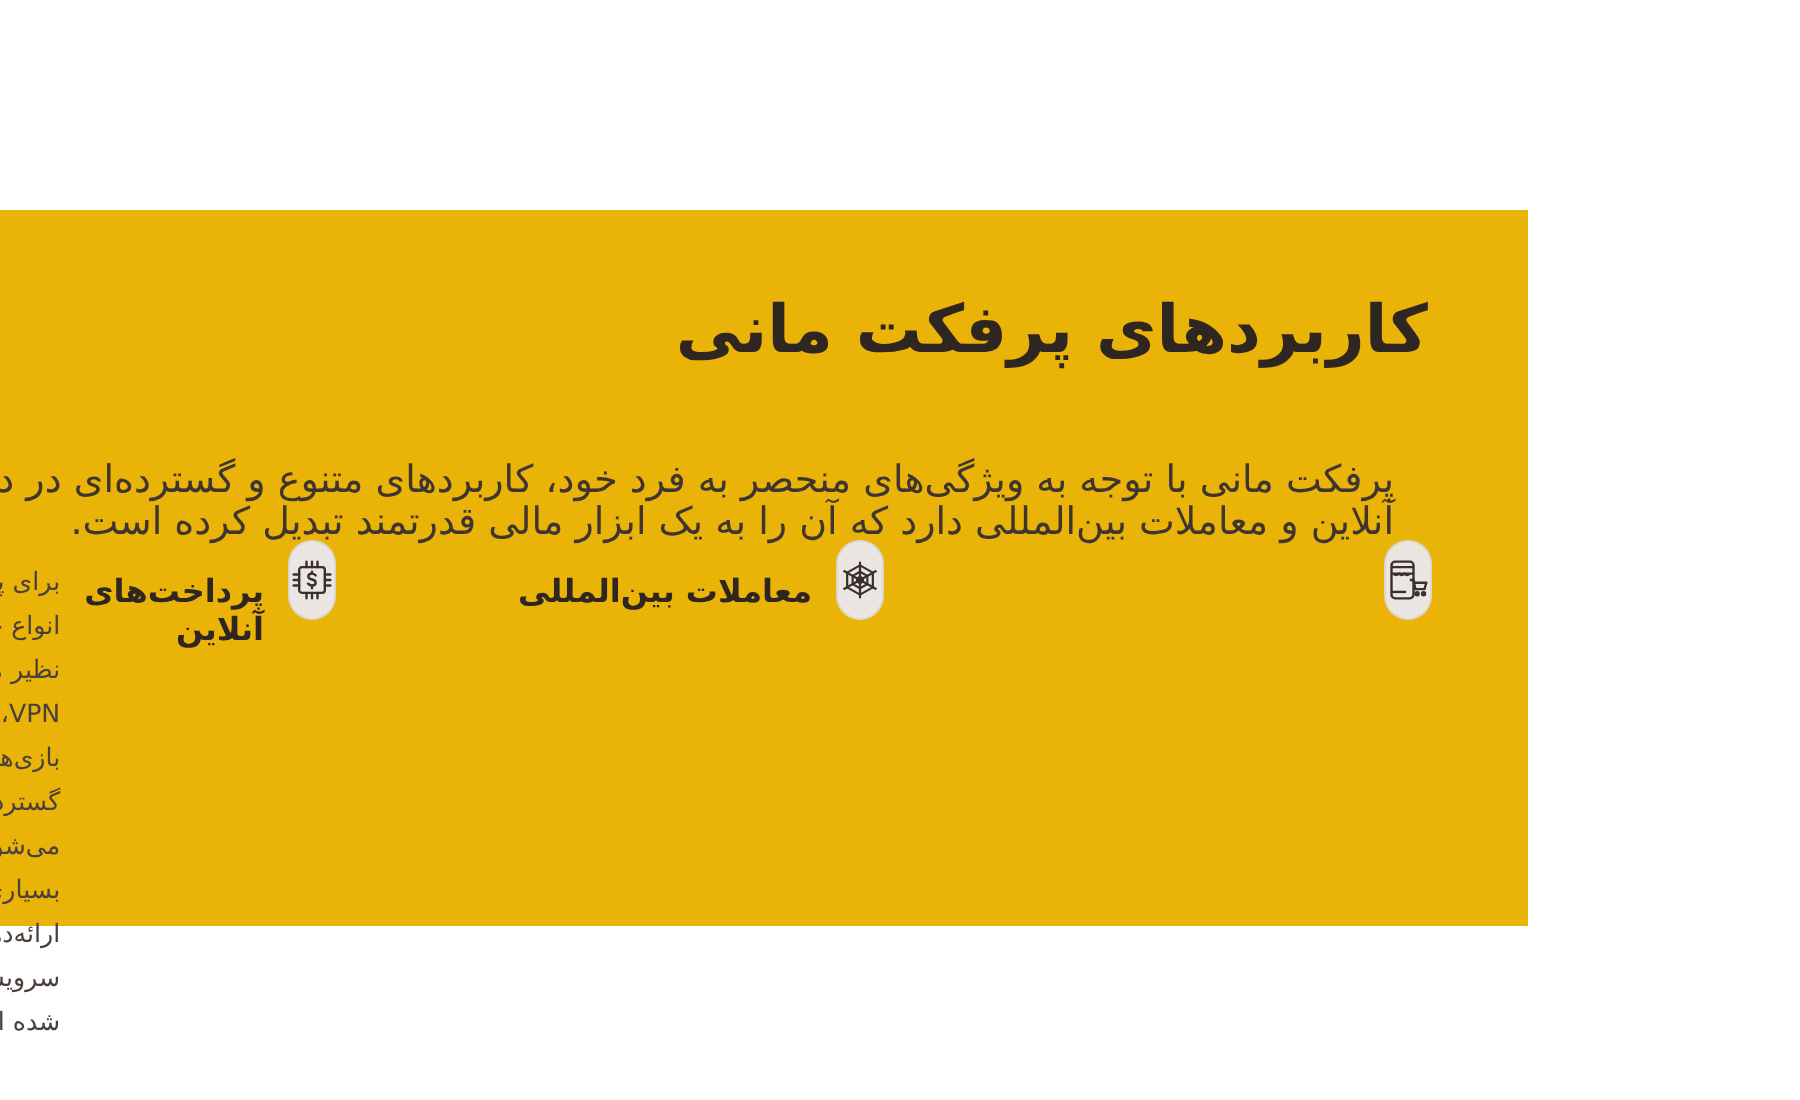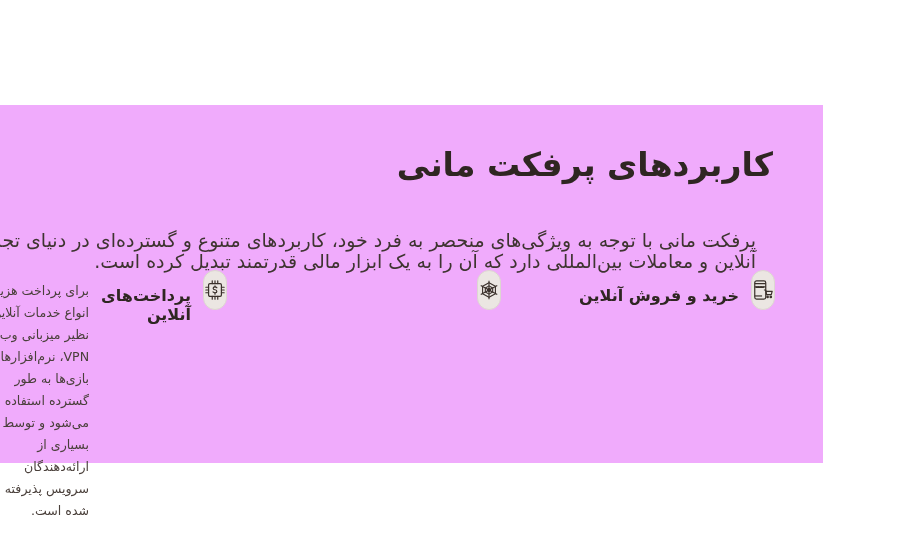--- a/index.html
+++ b/index.html
@@ -2,22 +2,22 @@
 <html lang="fa" dir="rtl"><head>
 <meta charset="utf-8">
 <style>
   html, body { margin: 0; padding: 0; }
   body {
     width: 900px; height: 550px; background: #ffffff; overflow: hidden;
     font-family: "DejaVu Sans", "Liberation Sans", sans-serif;
     color: #3a302b; position: relative;
   }
   .section {
-    position: absolute; left: 0; top: 105px; width: 823px; height: 358px;
-    background: #f0abfc;
+    position: absolute; left: 0; top: 105px; width: 764px; height: 358px;
+    background: #eab308;
   }
   .title {
     position: absolute; right: 50px; top: 40px; margin: 0;
     font-size: 33px; font-weight: bold; color: #2f2622; white-space: nowrap;
     letter-spacing: -0.5px;
   }
   .intro {
     position: absolute; right: 50px; top: 108px; width: 800px; margin: 17px;
     font-size: 19px; line-height: 21px; color: #3e3430; text-align: right;
   }
@@ -53,32 +53,32 @@
         <svg viewBox="0 0 24 24" fill="none" stroke="#3a302b" stroke-width="1.3" stroke-linejoin="round">
           <rect x="3" y="2" width="12" height="20" rx="2"></rect>
           <path d="M3 5h12M3 8.5h12"></path>
           <path d="M4 8.5q1.5 1.5 3 0q1.5 1.5 3 0q1.5 1.5 3 0"></path>
           <path d="M3 18.5h8"></path>
           <path d="M13 12h2l1 5h5l1-3.5h-6.5"></path>
           <circle cx="17" cy="19.5" r="0.8"></circle>
           <circle cx="20.5" cy="19.5" r="0.8"></circle>
         </svg>
       </div>
-      <h3>خرید و فروش آنلاین</h3>
     </div>
 
     <div class="card">
       <div class="pill">
         <svg viewBox="0 0 24 24" fill="none" stroke="#3a302b" stroke-width="1.2" stroke-linejoin="round">
           <path d="M12 2v20M3 7l18 10M3 17l18-10"></path>
           <path d="M12 4l7 4v8l-7 4l-7-4V8z"></path>
           <path d="M12 7.5l4 2.25v4.5l-4 2.25l-4-2.25v-4.5z"></path>
           <path d="M12 10.2l1.6 0.9v1.8l-1.6 0.9l-1.6-0.9v-1.8z"></path>
         </svg>
       </div>
+      <h3>معاملات بین‌المللی</h3>
     </div>
 
     <div class="card">
       <div class="pill">
         <svg viewBox="0 0 24 24" fill="none" stroke="#3a302b" stroke-width="1.3" stroke-linejoin="round" stroke-linecap="round">
           <rect x="5" y="5" width="14" height="14" rx="1.5"></rect>
           <path d="M9 2v3M12 2v3M15 2v3M9 19v3M12 19v3M15 19v3M2 9h3M2 12h3M2 15h3M19 9h3M19 12h3M19 15h3"></path>
           <path d="M14 9.5q-1-1-2-1q-2 0-2 1.5q0 1.5 2 1.7q2 0.3 2 1.8q0 1.5-2 1.5q-1.2 0-2.2-1"></path>
           <path d="M12 7.5v1M12 15v1.5"></path>
         </svg>

